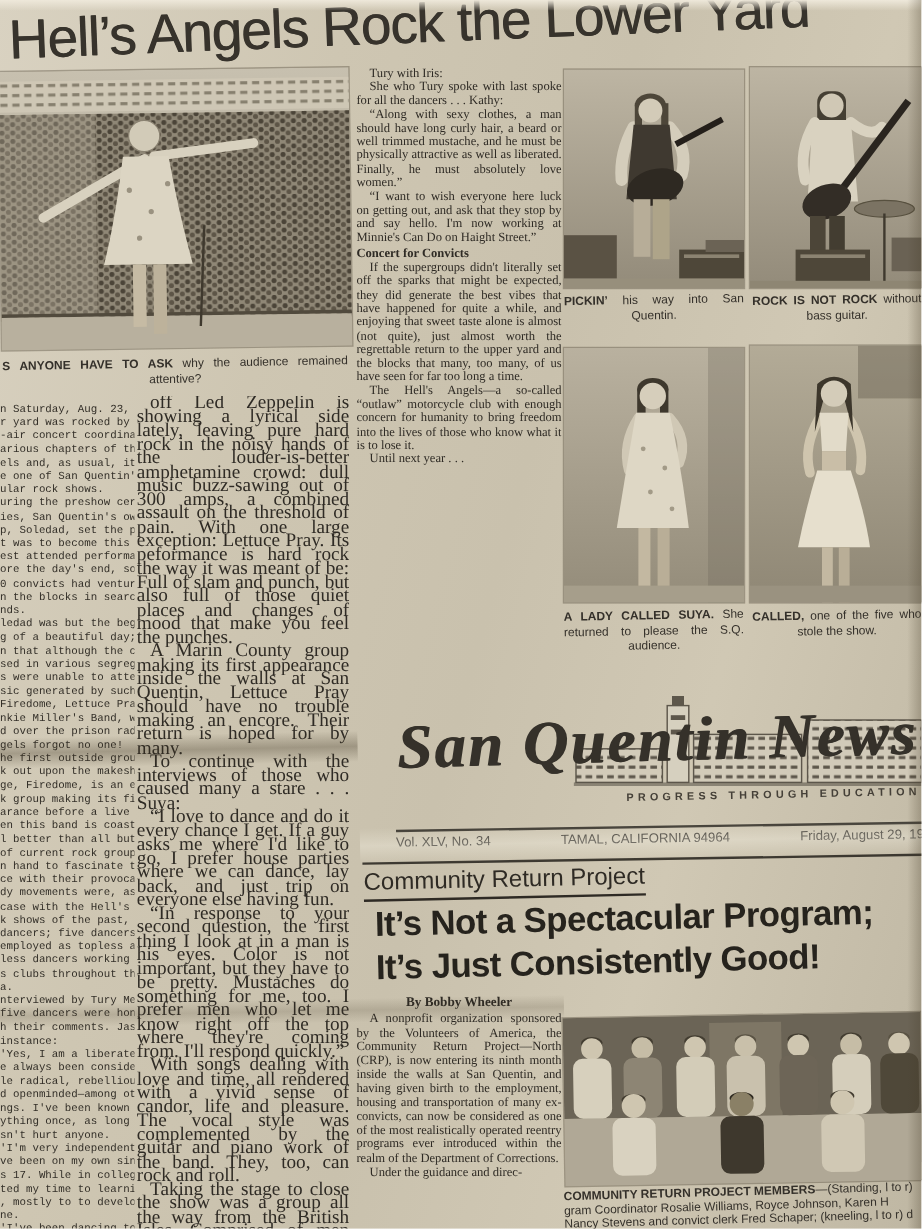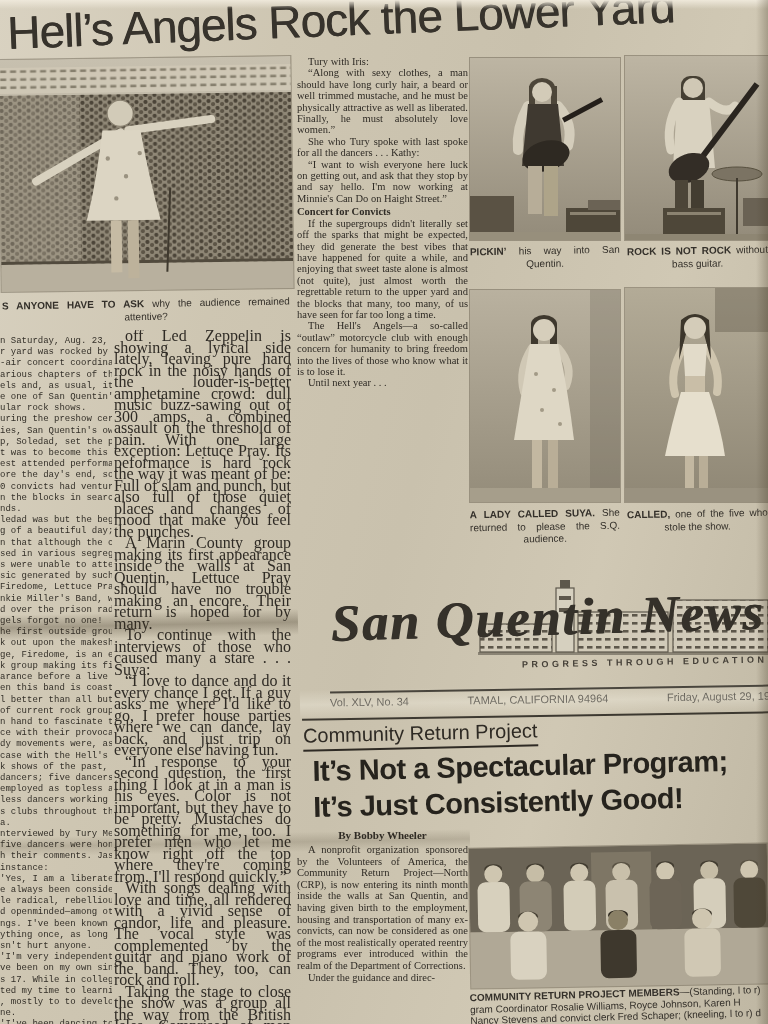--- a/index.html
+++ b/index.html
@@ -195,22 +195,22 @@
     <p>To continue with the interviews of those who caused many a stare . . . Suya:</p>
     <p>“I love to dance and do it every chance I get. If a guy asks me where I'd like to go, I prefer house parties where we can dance, lay back, and just trip on everyone else having fun.</p>
     <p>“In response to your second question, the first thing I look at in a man is his eyes. Color is not important, but they have to be pretty. Mustaches do something for me, too. I prefer men who let me know right off the top where they're coming from. I'll respond quickly.”</p>
     <p>With songs dealing with love and time, all rendered with a vivid sense of candor, life and pleasure. The vocal style was complemented by the guitar and piano work of the band. They, too, can rock and roll.</p>
     <p>Taking the stage to close the show was a group all the way from the British Isles. Comprised of men from Scotland, Ireland, and England, the popularity of the Frankie Miller Band was apparent with but a few vibrations.</p>
     <p>Frankie Miller has a distinctive sound—something like a thousand hot jalopies cruising the same burger stand, mufflers bubbling menacingly, radios tuned to the same station and cranked up to blast. Not very subtle, but it sure</p>
   </div>
 
   <div class="abs col-top-mid bodytext">
     <p>Tury with Iris:</p>
+    <p>She who Tury spoke with last spoke for all the dancers . . . Kathy:</p>
     <p>“Along with sexy clothes, a man should have long curly hair, a beard or well trimmed mustache, and he must be physically attractive as well as liberated. Finally, he must absolutely love women.”</p>
-    <p>She who Tury spoke with last spoke for all the dancers . . . Kathy:</p>
     <p>“I want to wish everyone here luck on getting out, and ask that they stop by and say hello. I'm now working at Minnie's Can Do on Haight Street.”</p>
     <p class="subhead">Concert for Convicts</p>
     <p>If the supergroups didn't literally set off the sparks that might be expected, they did generate the best vibes that have happened for quite a while, and enjoying that sweet taste alone is almost (not quite), just almost worth the regrettable return to the upper yard and the blocks that many, too many, of us have seen for far too long a time.</p>
     <p>The Hell's Angels—a so-called “outlaw” motorcycle club with enough concern for humanity to bring freedom into the lives of those who know what it is to lose it.</p>
     <p>Until next year . . .</p>
   </div>
 
   <div class="abs photo photo-pickin">
     <svg width="150" height="182" viewBox="0 0 150 182">
       <defs>

